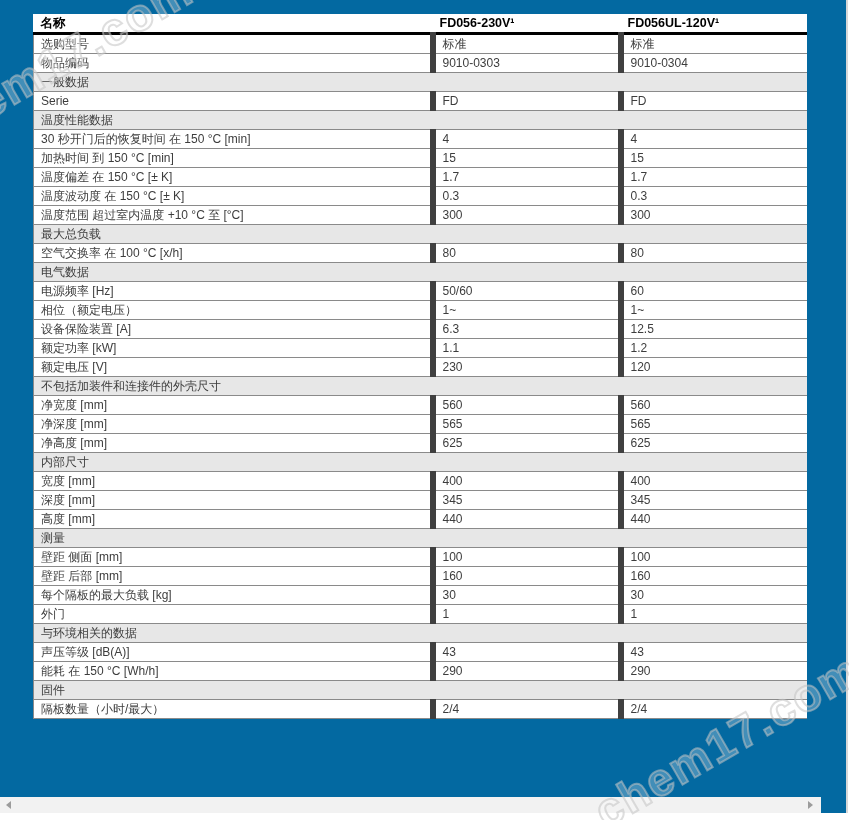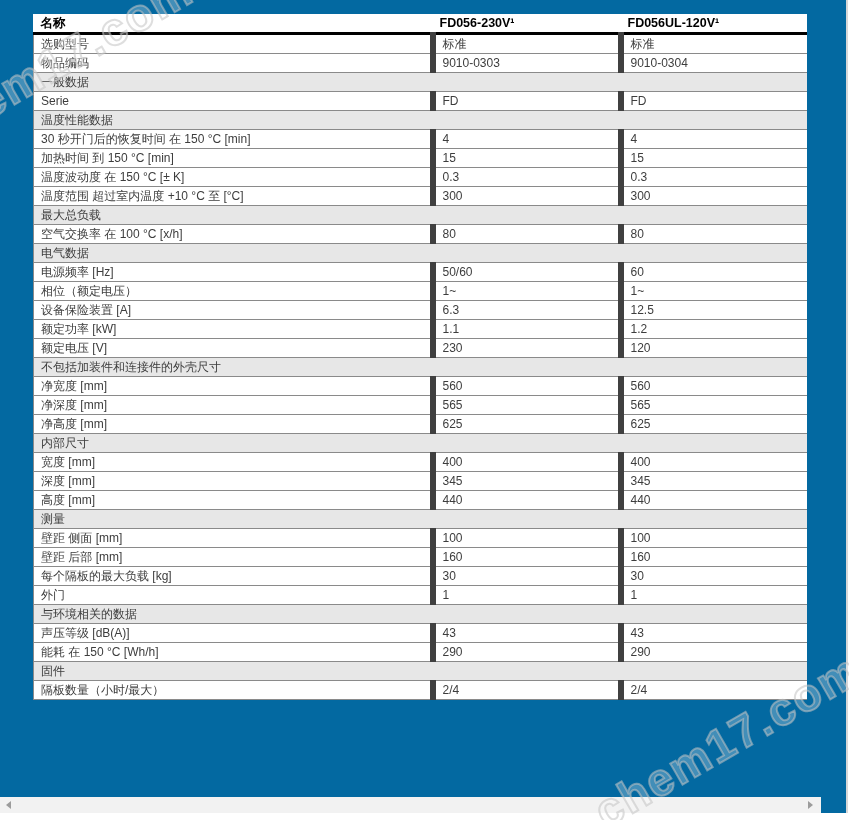--- a/index.html
+++ b/index.html
@@ -107,20 +107,25 @@
           <td>30 秒开门后的恢复时间 在 150 °C [min]</td>
           <td>4</td>
           <td>4</td>
         </tr>
         <tr>
           <td>加热时间 到 150 °C [min]</td>
           <td>15</td>
           <td>15</td>
         </tr>
         <tr>
+          <td>温度偏差 在 150 °C [± K]</td>
+          <td>1.7</td>
+          <td>1.7</td>
+        </tr>
+        <tr>
           <td>温度波动度 在 150 °C [± K]</td>
           <td>0.3</td>
           <td>0.3</td>
         </tr>
         <tr>
           <td>温度范围 超过室内温度 +10 °C 至 [°C]</td>
           <td>300</td>
           <td>300</td>
         </tr>
         <tr class="section">

